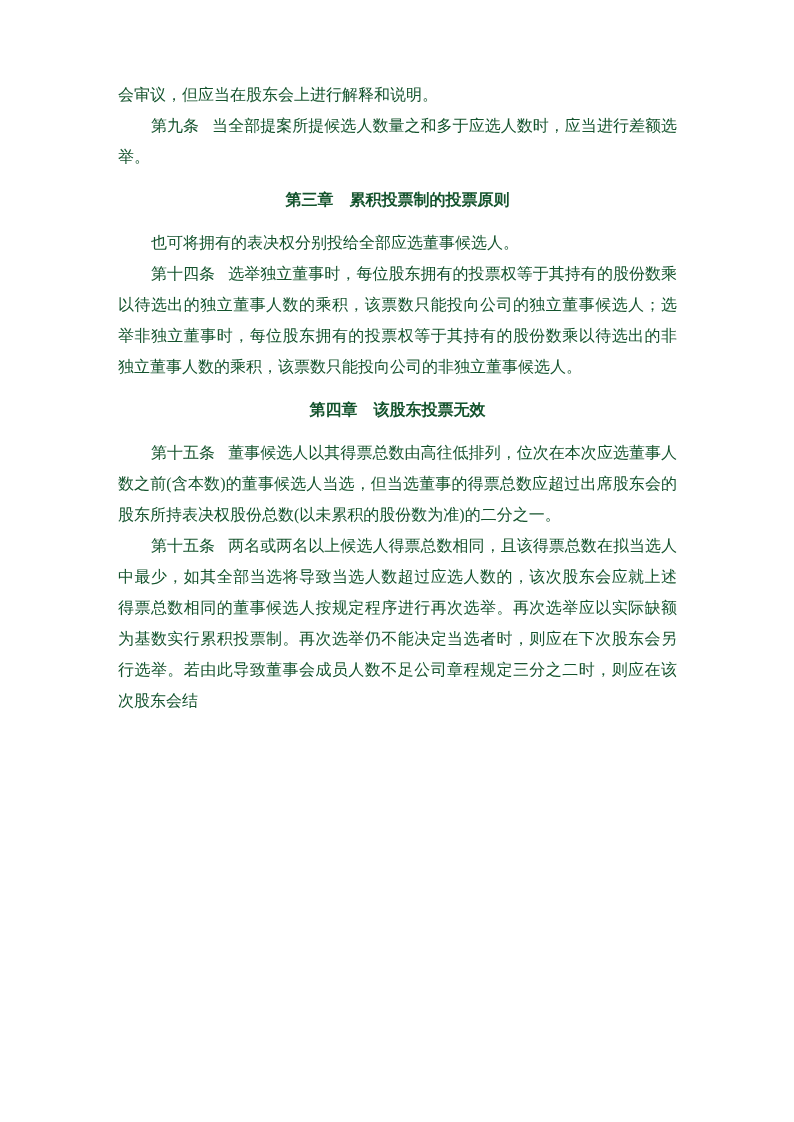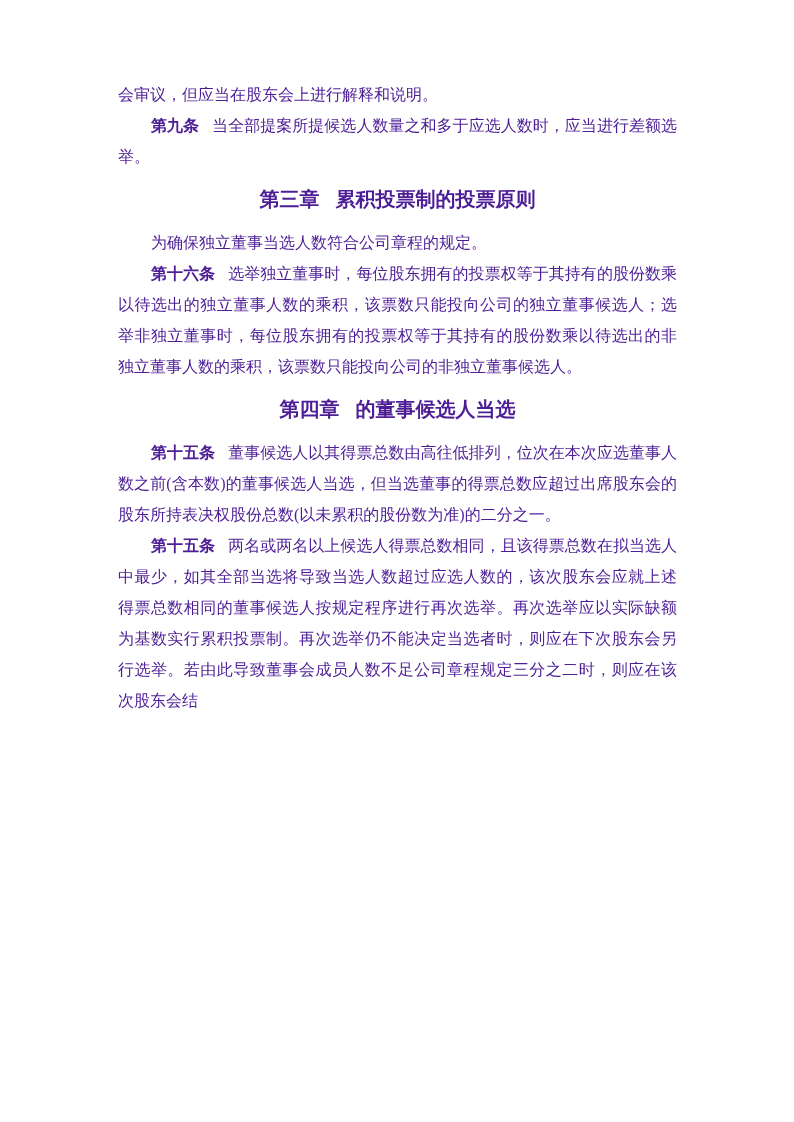--- a/index.html
+++ b/index.html
@@ -7,46 +7,46 @@
     padding: 0;
     background: #ffffff;
   }
   .page {
     position: relative;
     width: 794px;
     height: 1122px;
     background: #ffffff;
     overflow: hidden;
     font-family: "Liberation Serif", "DejaVu Serif", serif;
-    color: #4c1d95;
+    color: #14532d;
   }
   .content {
     position: absolute;
     left: 118px;
     top: 79px;
     width: 559px;
   }
   .para {
     margin: 0;
     font-size: 16px;
     line-height: 31px;
     text-align: justify;
     text-justify: inter-ideograph;
     letter-spacing: 0;
   }
   .para.indent {
     text-indent: 33px;
   }
   .term {
-    font-weight: bold;
+    font-weight: normal;
     margin-right: 13px;
   }
   .chapter {
     margin: 12px 0;
-    font-size: 20px;
+    font-size: 16px;
     font-weight: bold;
     text-align: center;
     line-height: 31px;
   }
   .chapter .num {
     margin-right: 16px;
   }
 </style>
 </head>
 <body>
@@ -55,26 +55,26 @@
   <div class="content">
 
     <p class="para">会审议，但应当在股东会上进行解释和说明。</p>
 
     <p class="para indent"><span class="term">第九条</span><span>当全部提案所提候选人数量之和多于应选人数时，应当进行差额选举。</span></p>
 
     <h2 class="chapter"><span class="num">第三章</span><span>累积投票制的投票原则</span></h2>
 
 
 
-    <p class="para indent">为确保独立董事当选人数符合公司章程的规定。</p>
+    <p class="para indent">也可将拥有的表决权分别投给全部应选董事候选人。</p>
 
 
 
-    <p class="para indent"><span class="term">第十六条</span><span>选举独立董事时，每位股东拥有的投票权等于其持有的股份数乘以待选出的独立董事人数的乘积，该票数只能投向公司的独立董事候选人；选举非独立董事时，每位股东拥有的投票权等于其持有的股份数乘以待选出的非独立董事人数的乘积，该票数只能投向公司的非独立董事候选人。</span></p>
+    <p class="para indent"><span class="term">第十四条</span><span>选举独立董事时，每位股东拥有的投票权等于其持有的股份数乘以待选出的独立董事人数的乘积，该票数只能投向公司的独立董事候选人；选举非独立董事时，每位股东拥有的投票权等于其持有的股份数乘以待选出的非独立董事人数的乘积，该票数只能投向公司的非独立董事候选人。</span></p>
 
-    <h2 class="chapter"><span class="num">第四章</span><span>的董事候选人当选</span></h2>
+    <h2 class="chapter"><span class="num">第四章</span><span>该股东投票无效</span></h2>
 
     <p class="para indent"><span class="term">第十五条</span><span>董事候选人以其得票总数由高往低排列，位次在本次应选董事人数之前(含本数)的董事候选人当选，但当选董事的得票总数应超过出席股东会的股东所持表决权股份总数(以未累积的股份数为准)的二分之一。</span></p>
 
     <p class="para indent"><span class="term">第十五条</span><span>两名或两名以上候选人得票总数相同，且该得票总数在拟当选人中最少，如其全部当选将导致当选人数超过应选人数的，该次股东会应就上述得票总数相同的董事候选人按规定程序进行再次选举。再次选举应以实际缺额为基数实行累积投票制。再次选举仍不能决定当选者时，则应在下次股东会另行选举。若由此导致董事会成员人数不足公司章程规定三分之二时，则应在该次股东会结</span></p>
 
   </div>
 </div>
 
 </body></html>

